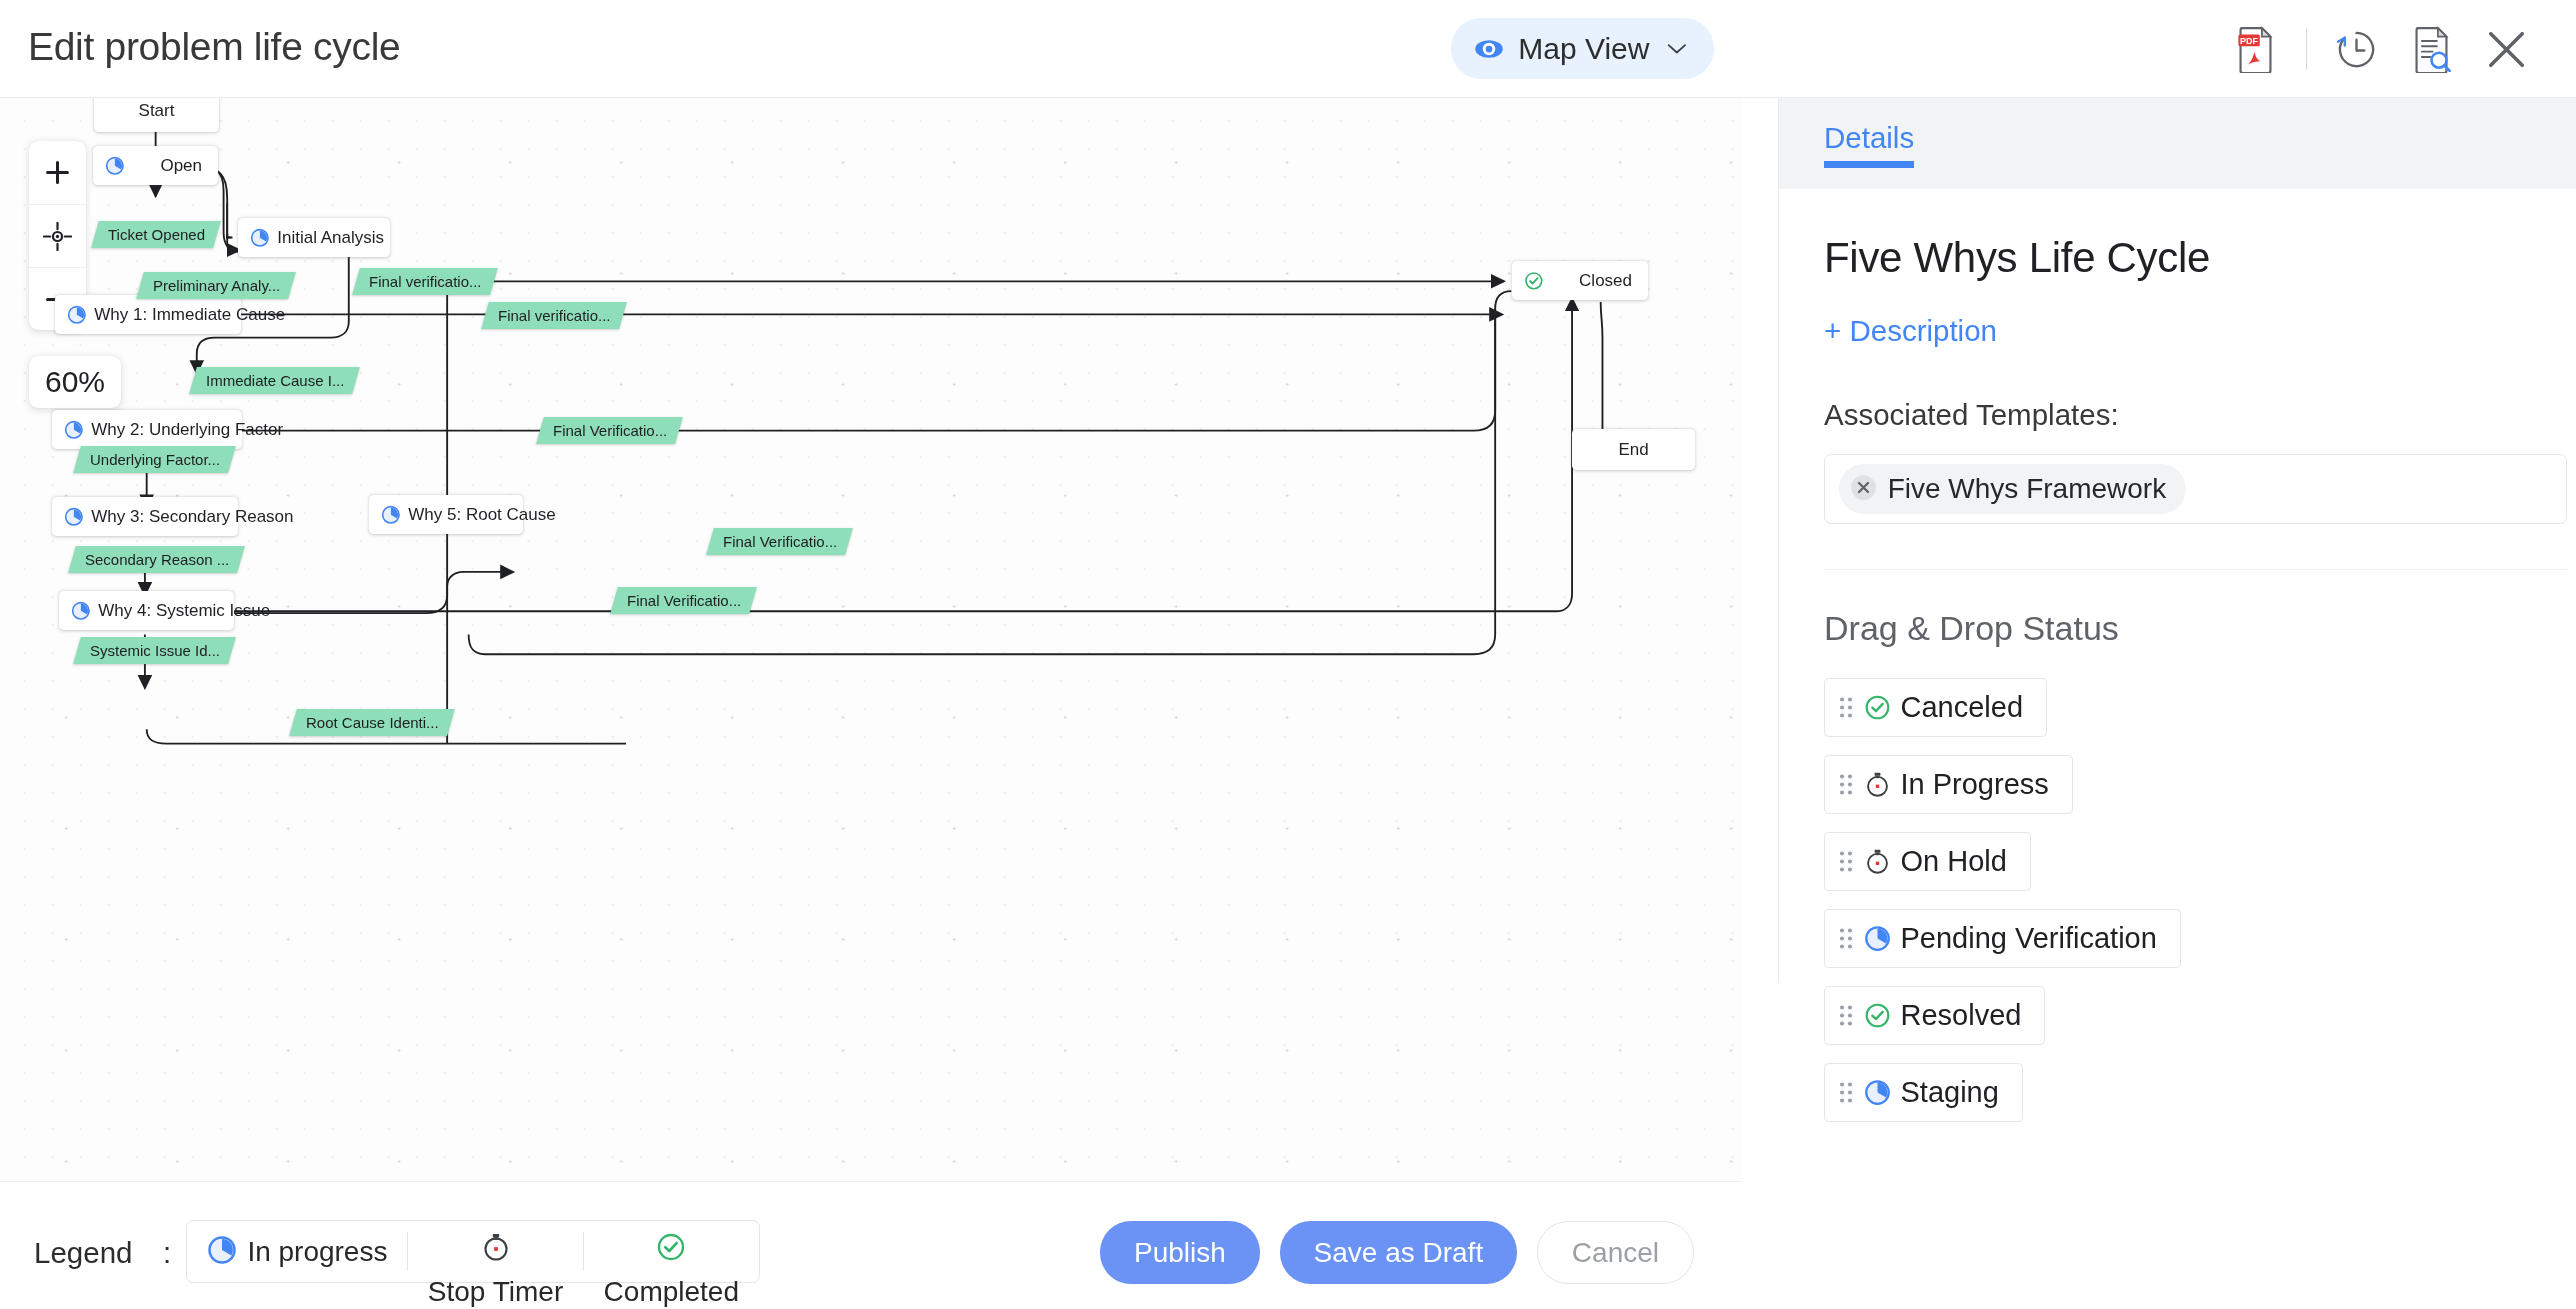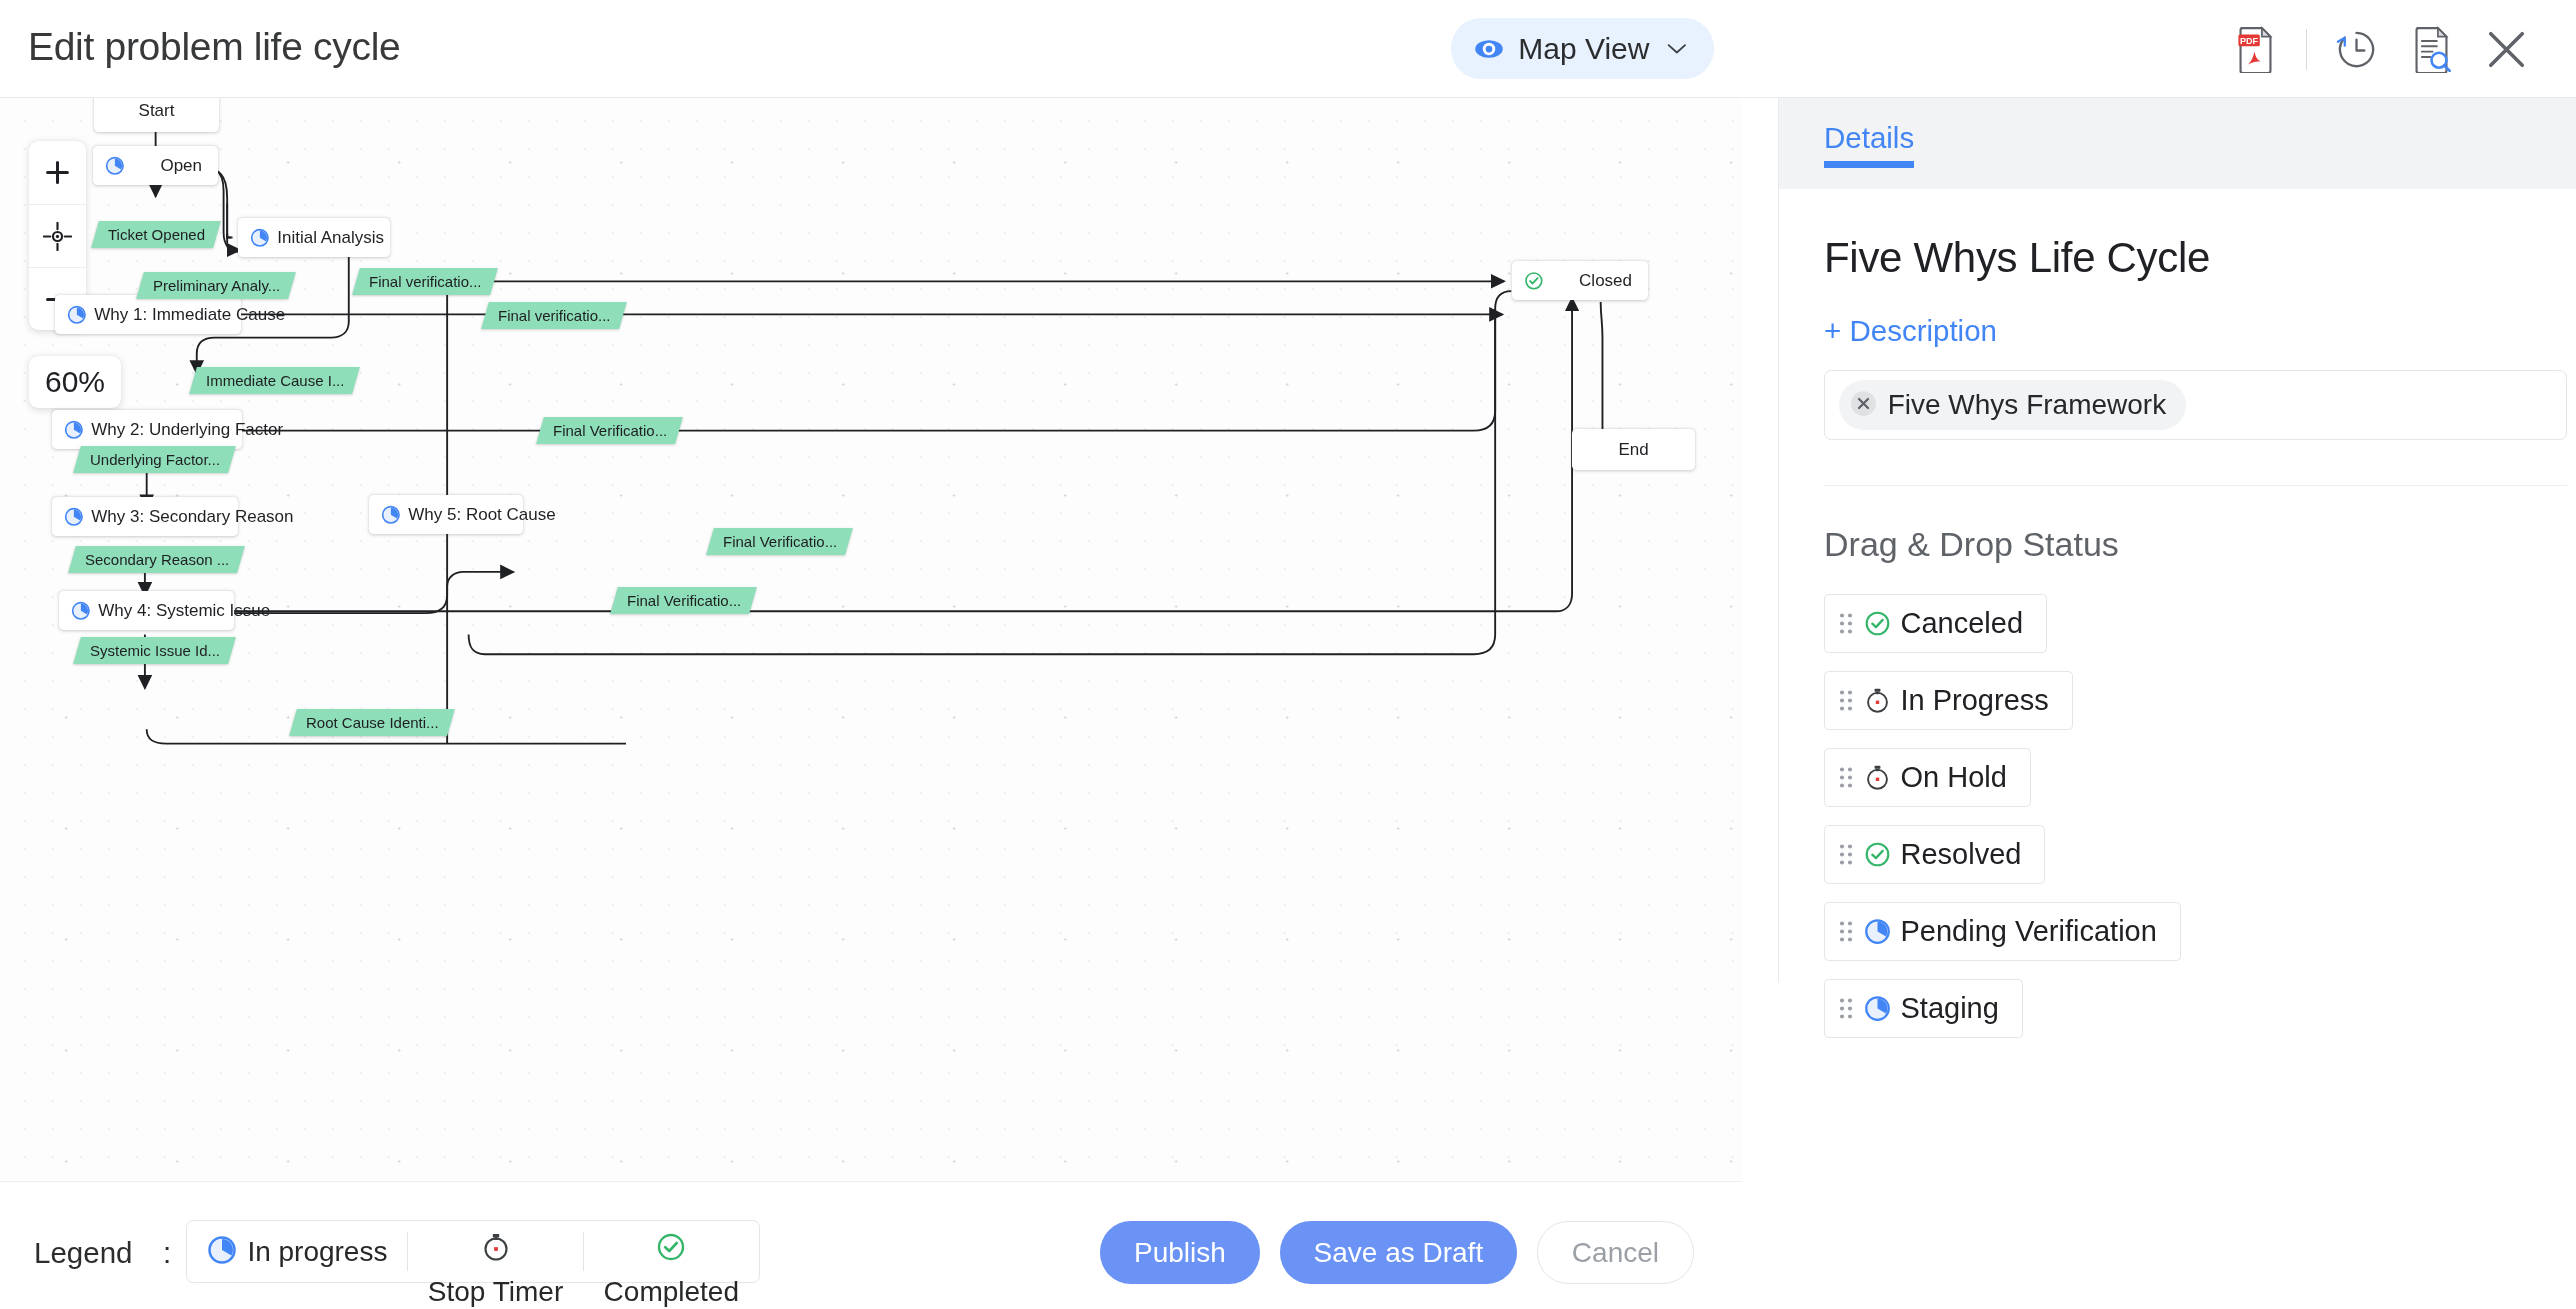--- a/index.html
+++ b/index.html
@@ -498,20 +498,21 @@
 
 <div class="rpanel">
   <div class="rtabs">
     <div class="rtab">Details</div>
   </div>
 
   <div class="rbody">
     <div class="rtitle">Five Whys Life Cycle</div>
     <div class="rdesc">+ Description</div>
 
+    <div class="rsub">Associated Templates:</div>
     <div class="tmpl-box">
       <div class="chip">
         <span>
           <svg viewBox="0 0 24 24" width="27" height="27">
               <circle cx="12" cy="12" r="11" fill="#dfe1e3"></circle>
               <path d="M8 8 L16 16 M16 8 L8 16" stroke="#5f6368" stroke-width="2" stroke-linecap="round"></path>
             </svg>
         </span>
         <span class="ctext">Five Whys Framework</span>
       </div>
@@ -600,47 +601,47 @@
                 <circle cx="7.5" cy="3" r="1.3"></circle>
                 <circle cx="2.5" cy="8" r="1.3"></circle>
                 <circle cx="7.5" cy="8" r="1.3"></circle>
                 <circle cx="2.5" cy="13" r="1.3"></circle>
                 <circle cx="7.5" cy="13" r="1.3"></circle>
               </g>
             </svg>
         </span>
         <span class="sicon">
           <svg viewBox="0 0 24 24" width="27" height="27">
-              <circle cx="12" cy="12" r="9.6" fill="#ffffff" stroke="#34b56a" stroke-width="1.9"></circle>
-              <path d="M7.4 12.2 L10.6 15.2 L16.6 8.8" fill="none" stroke="#34b56a" stroke-width="2.1" stroke-linecap="round" stroke-linejoin="round"></path>
-            </svg>
-        </span>
-        <span class="stext">Resolved</span>
+              <circle cx="12" cy="12" r="10" fill="#e8f0fe" stroke="#4285f4" stroke-width="2"></circle>
+              <path d="M12 12 L12 3.2 A8.8 8.8 0 0 1 19.6 16.4 z" fill="#4285f4"></path>
+            </svg>
+        </span>
+        <span class="stext">Pending Verification</span>
       </div>
 
       <div class="status-item">
         <span class="grip">
           <svg viewBox="0 0 10 16" width="16" height="27">
               <g fill="#9aa0a6">
                 <circle cx="2.5" cy="3" r="1.3"></circle>
                 <circle cx="7.5" cy="3" r="1.3"></circle>
                 <circle cx="2.5" cy="8" r="1.3"></circle>
                 <circle cx="7.5" cy="8" r="1.3"></circle>
                 <circle cx="2.5" cy="13" r="1.3"></circle>
                 <circle cx="7.5" cy="13" r="1.3"></circle>
               </g>
             </svg>
         </span>
         <span class="sicon">
           <svg viewBox="0 0 24 24" width="27" height="27">
-              <circle cx="12" cy="12" r="10" fill="#e8f0fe" stroke="#4285f4" stroke-width="2"></circle>
-              <path d="M12 12 L12 3.2 A8.8 8.8 0 0 1 19.6 16.4 z" fill="#4285f4"></path>
-            </svg>
-        </span>
-        <span class="stext">Pending Verification</span>
+              <circle cx="12" cy="12" r="9.6" fill="#ffffff" stroke="#34b56a" stroke-width="1.9"></circle>
+              <path d="M7.4 12.2 L10.6 15.2 L16.6 8.8" fill="none" stroke="#34b56a" stroke-width="2.1" stroke-linecap="round" stroke-linejoin="round"></path>
+            </svg>
+        </span>
+        <span class="stext">Resolved</span>
       </div>
 
       <div class="status-item">
         <span class="grip">
           <svg viewBox="0 0 10 16" width="16" height="27">
               <g fill="#9aa0a6">
                 <circle cx="2.5" cy="3" r="1.3"></circle>
                 <circle cx="7.5" cy="3" r="1.3"></circle>
                 <circle cx="2.5" cy="8" r="1.3"></circle>
                 <circle cx="7.5" cy="8" r="1.3"></circle>

